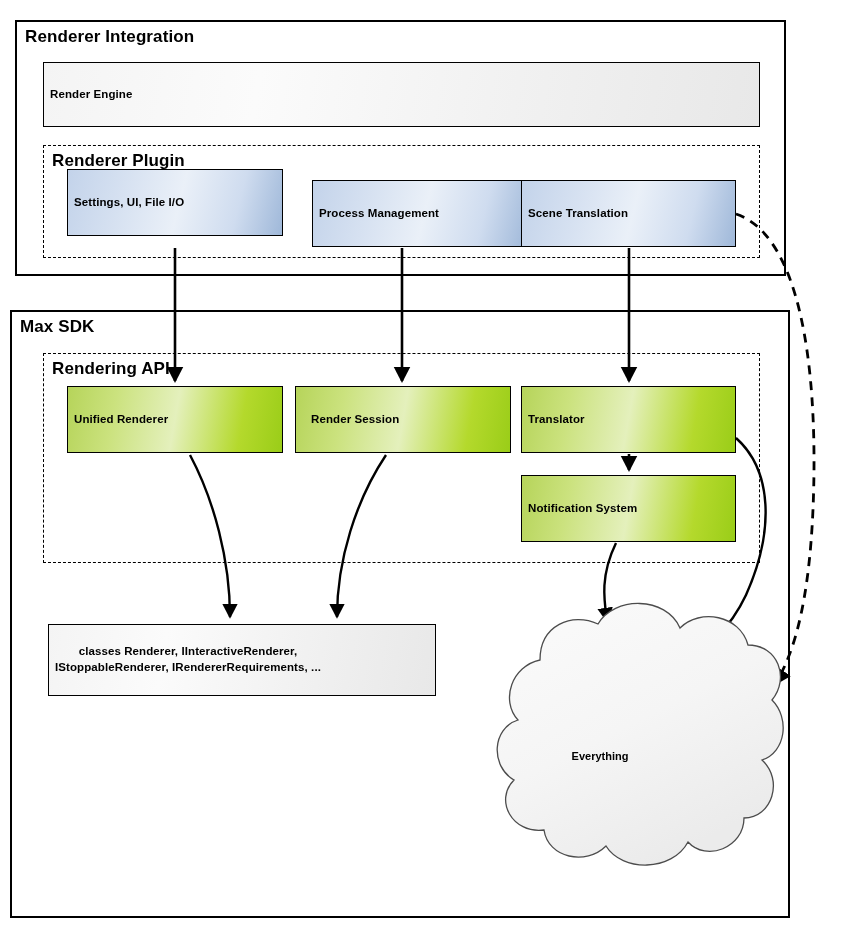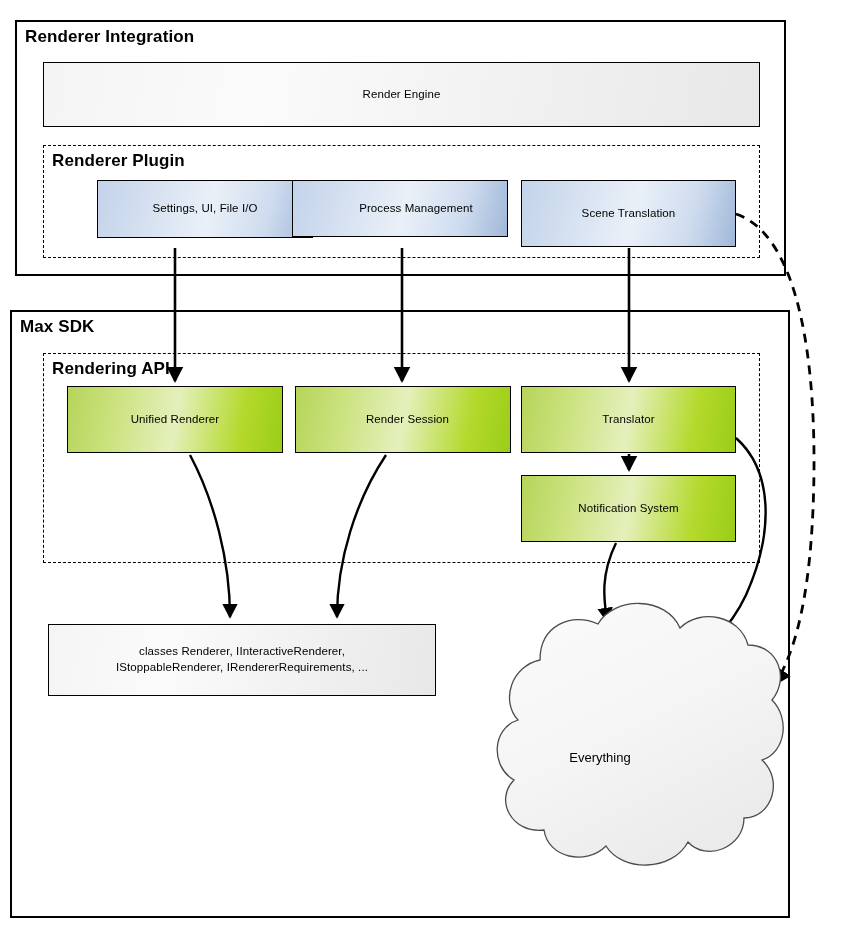--- a/index.html
+++ b/index.html
@@ -50,43 +50,42 @@
     letter-spacing: 0.1px;
   }
 
   
   .node {
     position: absolute;
     box-sizing: border-box;
     border: 1.4px solid #000000;
     display: flex;
     align-items: center;
-    justify-content: center;
     text-align: center;
     font-size: 11.5px;
-    font-weight: normal;
+    font-weight: bold;
     color: #000000;
     line-height: 1.35;
     letter-spacing: 0.1px;
   }
   .node .lbl { padding: 0 6px; white-space: pre-line; }
 
   .node.grey {
     background: linear-gradient(100deg, #f4f4f4 0%, #fbfbfb 30%, #f2f2f2 62%, #e8e8e8 100%);
   }
   .node.blue {
     background: linear-gradient(104deg, #c3d3ea 0%, #d6e1f1 26%, #eaf0f8 52%, #cfdcef 78%, #9fb8d9 100%);
   }
   .node.green {
     background: linear-gradient(100deg, #b6d45a 0%, #cbe27e 22%, #e4f0bc 50%, #b4d92c 80%, #9acd18 100%);
   }
   #cloud-label {
     position: absolute;
-    font-size: 13px;
-    font-weight: normal;
+    font-size: 11px;
+    font-weight: bold;
     color: #000000;
     white-space: nowrap;
   }
 </style>
 </head>
 <body>
 
 <div id="canvas">
 
   <svg id="edges" viewBox="0 0 845 932">
@@ -159,25 +158,25 @@
   </div>
 
   <div class="container dashed" style="left:43px; top:353px; width:717px; height:210px;">
     <span class="ctitle">Rendering API</span>
   </div>
 
   <div class="node grey" style="left:43px; top:62px; width:717px; height:65px;">
     <span class="lbl">Render Engine</span>
   </div>
 
-  <div class="node blue" style="left:67px; top:180px; width:216px; height:58px;margin-left:30px;">
+  <div class="node blue" style="left:67px; top:169px; width:216px; height:67px;">
     <span class="lbl">Settings, UI, File I/O</span>
   </div>
 
-  <div class="node blue" style="left:292px; top:180px; width:216px; height:57px;padding-left:32px;">
+  <div class="node blue" style="left:312px; top:180px; width:216px; height:67px;">
     <span class="lbl">Process Management</span>
   </div>
 
   <div class="node green" style="left:67px; top:386px; width:216px; height:67px;">
     <span class="lbl">Unified Renderer</span>
   </div>
 
   <div class="node blue" style="left:521px; top:180px; width:215px; height:67px;">
     <span class="lbl">Scene Translation</span>
   </div>

